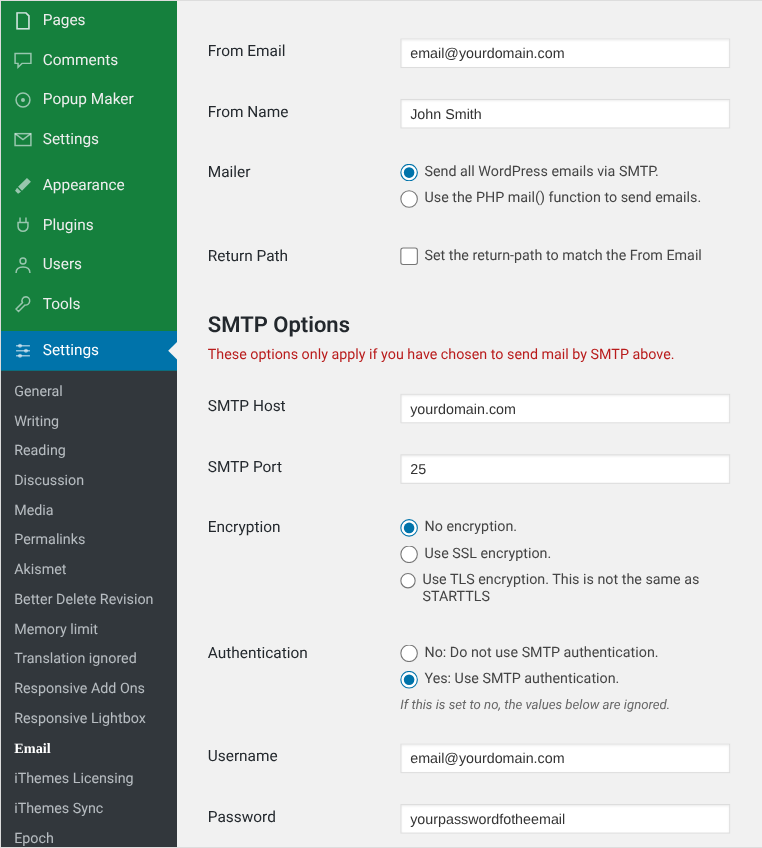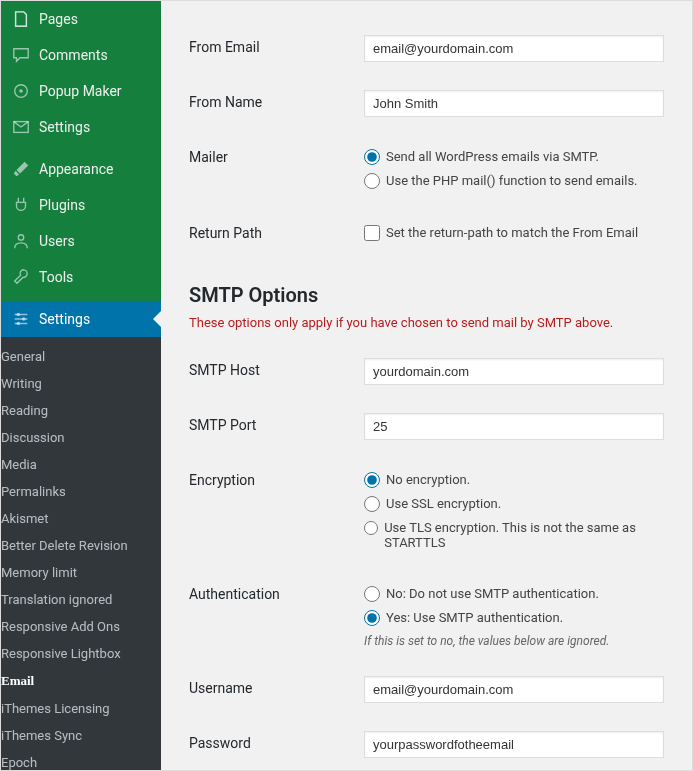--- a/index.html
+++ b/index.html
@@ -44,21 +44,21 @@
     right: 0; top: 50%; transform: translateY(-50%);
     border: 8px solid transparent;
     border-right-color: #f1f1f1;
   }
   .sidebar-sep { height: 6px; }
   .submenu {
     background: #32373c;
     padding: 6px 0;
   }
   .submenu-item {
-    padding: 6px 0;
+    padding: 6px 12px;
     font-size: 13px;
     color: rgba(240,245,250,.7);
     cursor: pointer;
   }
   .submenu-item.current { color: #fff; font-weight: 600; font-family: Liberation Serif, serif; }
 
   .content {
     flex: 1;
     background: #f1f1f1;
     padding: 20px 28px;

